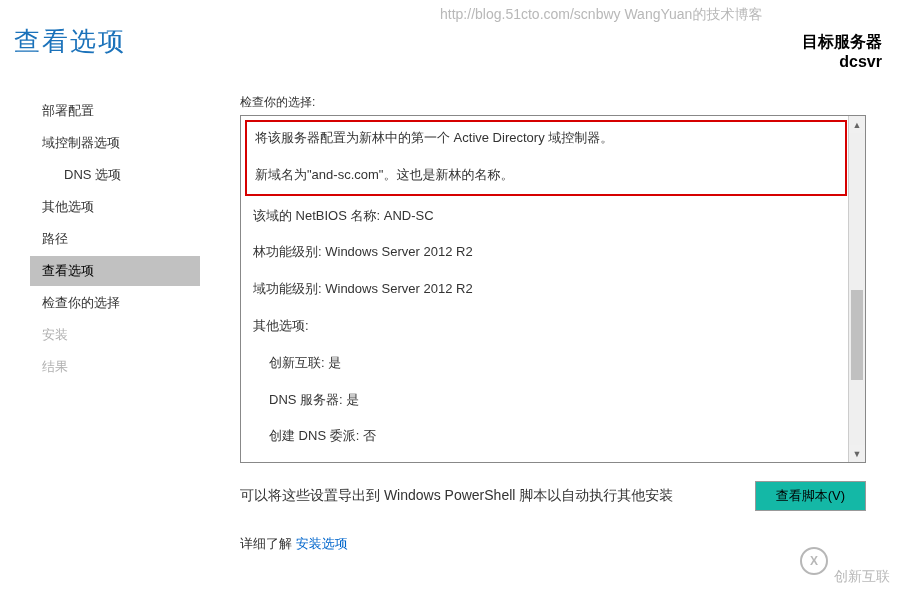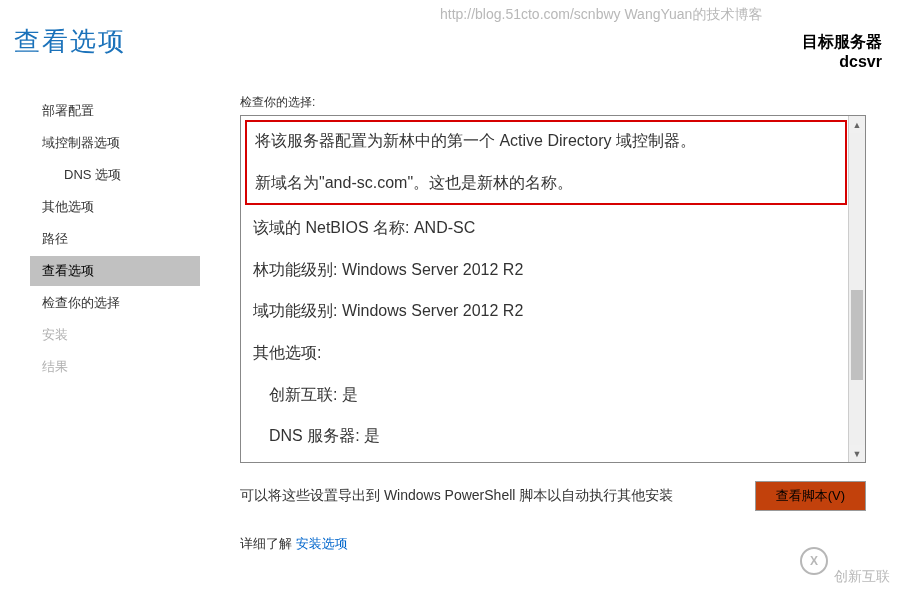--- a/index.html
+++ b/index.html
@@ -72,21 +72,21 @@
       border: 1px solid #888;
       width: 626px;
       height: 348px;
       position: relative;
       display: flex;
     }
     .scrollcontent {
       flex: 1;
       padding: 10px 16px 10px 12px;
       overflow: hidden;
-      font-size: 16px;
+      font-size: 13px;
       line-height: 1.6;
     }
     .highlight-box {
       border: 2px solid #d60000;
       padding: 6px 8px;
       margin: -6px -8px 10px -8px;
       width: 602px;
     }
     .highlight-box .line { margin-bottom: 16px; }
     .highlight-box .line:last-child { margin-bottom: 2px; }
@@ -119,21 +119,21 @@
     .below-row {
       margin-top: 18px;
       display: flex;
       align-items: center;
       justify-content: space-between;
       width: 626px;
     }
     .export-text { font-size: 14px; text-align: center; }
     .view-script-btn {
       border: 1px solid #999;
-      background: #c2410c;
+      background: #14b8a6;
       padding: 5px 20px;
       font-size: 13px;
       cursor: pointer;
     }
     .learn-more {
       margin-top: 24px;
       font-size: 13px;
     }
     .learn-more a { color: #0066cc; text-decoration: none; }
     .logo-bottom {

